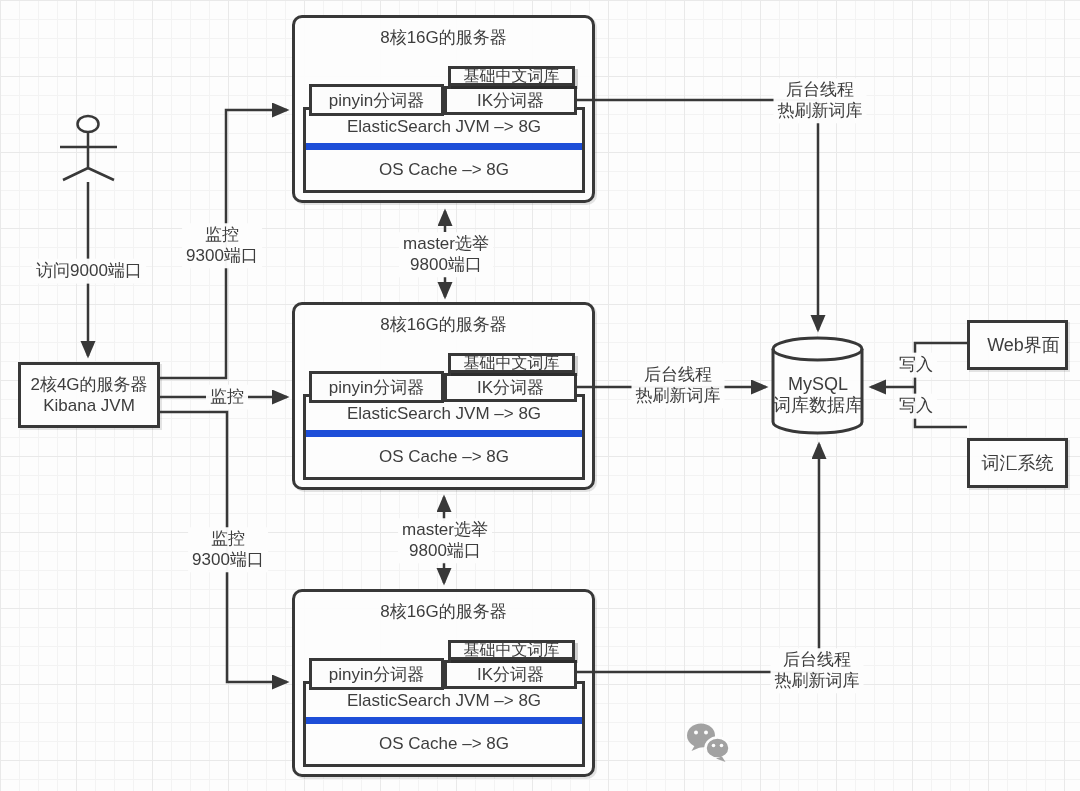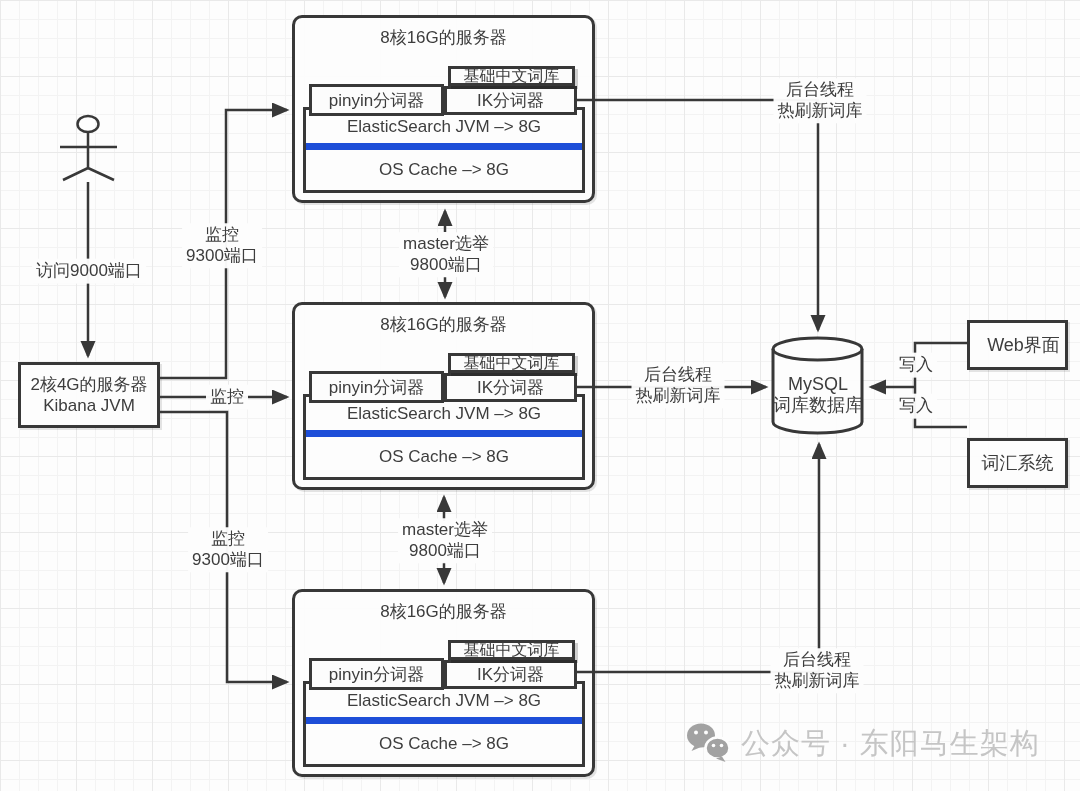--- a/index.html
+++ b/index.html
@@ -184,16 +184,15 @@
     <svg width="46" height="43" viewBox="0 0 46 43">
       <ellipse cx="15" cy="13.5" rx="14" ry="12" fill="#a2a2a2"></ellipse>
       <path d="M9 23 L5.5 29 L15 25 Z" fill="#a2a2a2"></path>
       <circle cx="10" cy="10.5" r="2" fill="#fdfdfd"></circle>
       <circle cx="20" cy="10.5" r="2" fill="#fdfdfd"></circle>
       <ellipse cx="31.5" cy="26" rx="12" ry="10.5" fill="#a2a2a2" stroke="#fdfdfd" stroke-width="2.5"></ellipse>
       <path d="M36 34.5 L39.5 40 L30 36.5 Z" fill="#a2a2a2"></path>
       <circle cx="27.5" cy="23.5" r="1.8" fill="#fdfdfd"></circle>
       <circle cx="35.5" cy="23.5" r="1.8" fill="#fdfdfd"></circle>
     </svg>
-    <span class="wm-text">公众号 · 东阳马生架构</span>
   </div>
 
 </div>
 
 </body></html>

